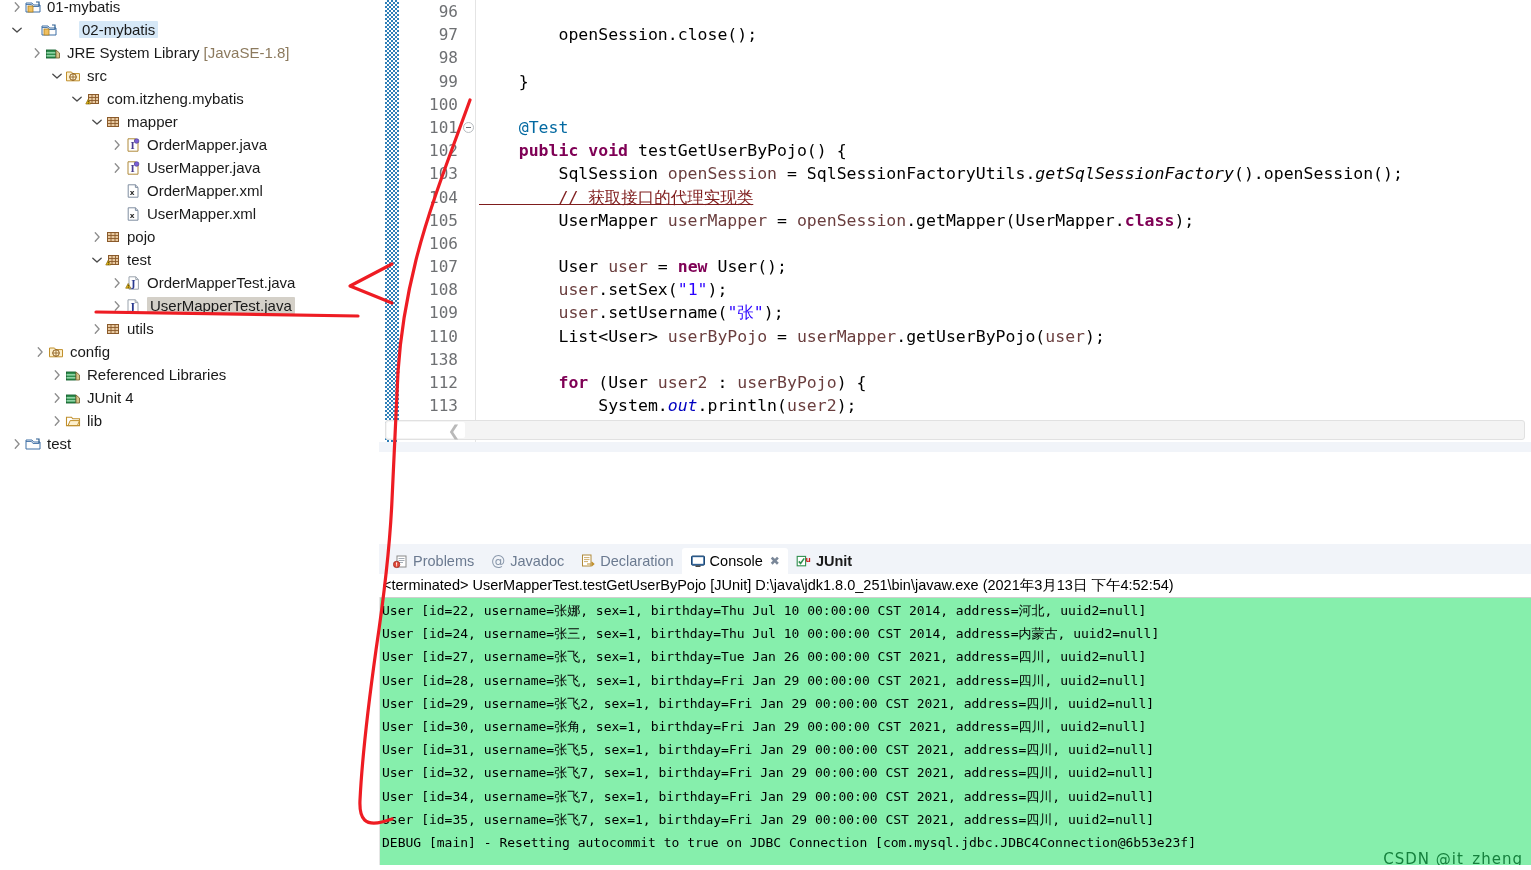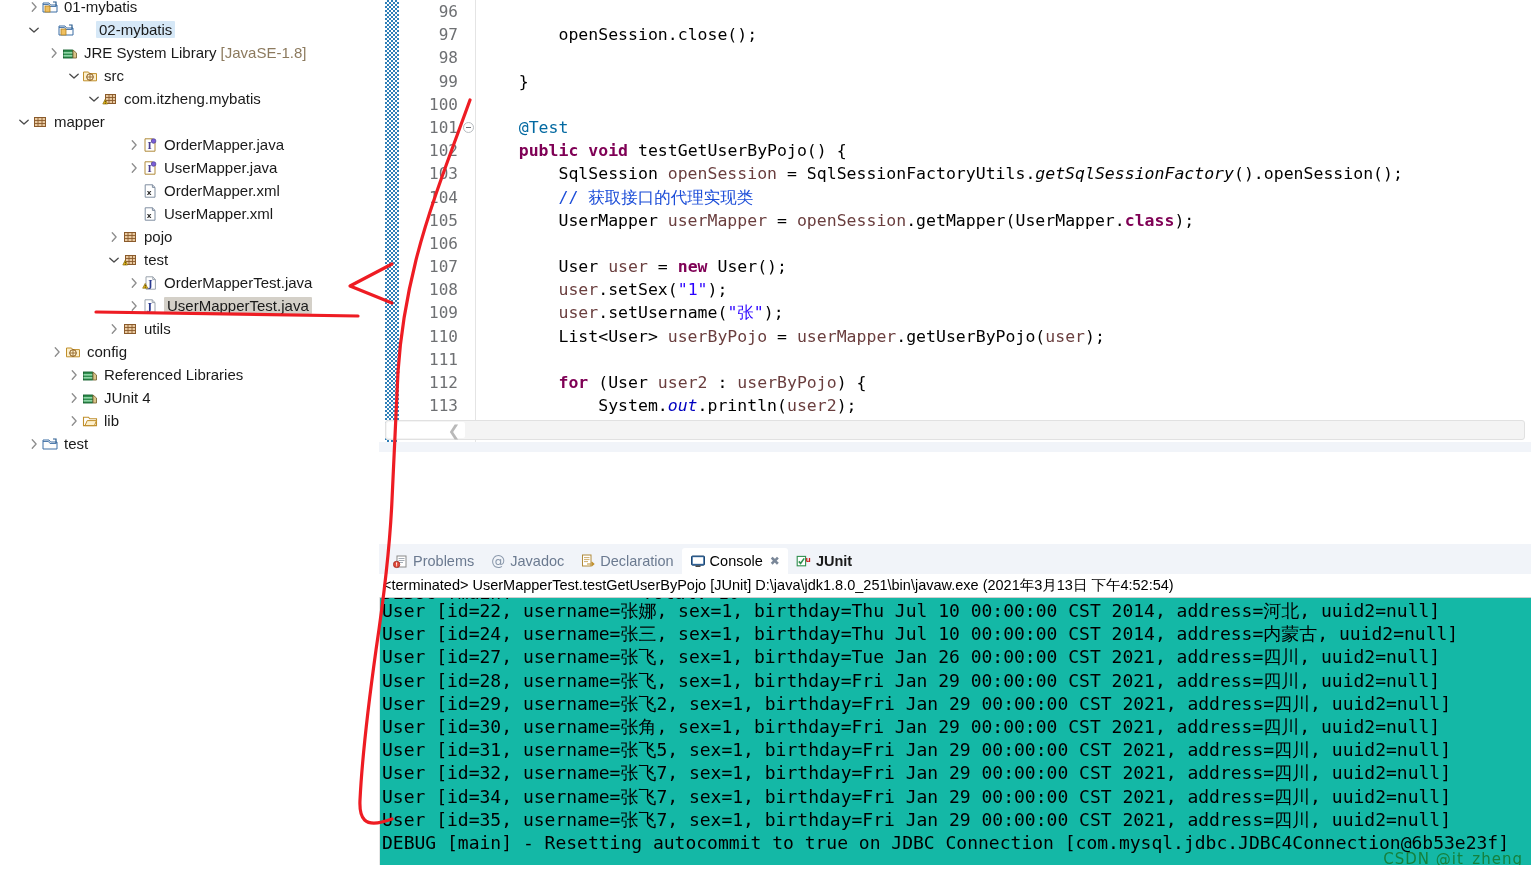--- a/index.html
+++ b/index.html
@@ -12,21 +12,21 @@
   }
   #app {
     position: relative;
     width: 1531px; height: 870px;
     background: #ffffff;
   }
 
   
   #explorer {
     position: absolute;
-    left: 17px; top: 0;
+    left: 0; top: 0;
     width: 379px; height: 870px;
     background: #ffffff;
     overflow: hidden;
   }
   .tree-row {
     position: relative;
     height: 23px;
     display: flex;
     align-items: center;
     white-space: nowrap;
@@ -135,21 +135,21 @@
     white-space: pre;
   }
   .cline {
     height: 23.2px;
     line-height: 23.2px;
     white-space: pre;
     color: #000000;
   }
   .kw   { color: #7f0055; font-weight: bold; }
   .ann  { color: #0369a1; }
-  .cmt  { color: #1d4ed8; }
+  .cmt  { color: #7f1d1d; text-decoration: underline; }
   .str  { color: #2a00ff; }
   .loc  { color: #6a3e3e; }
   .stat { color: #0000c0; font-style: italic; }
   .mth  { color: #000000; font-style: italic; }
   .pln  { color: #000000; }
 
   #editor-hscroll {
     position: absolute;
     left: 6px; bottom: 12px;
     width: 1140px; height: 20px;
@@ -231,24 +231,24 @@
     overflow: hidden;
   }
   #console-sep {
     height: 1px;
     background: #cfcfcf;
     margin-left: 1px;
   }
   #console-out {
     position: relative;
     height: 271px;
-    background: #14b8a6;
+    background: #86efac;
     overflow: hidden;
     font-family: "DejaVu Sans Mono", "Liberation Mono", monospace;
-    font-size: 18px;
+    font-size: 13px;
     color: #000000;
     padding-left: 3px;
   }
   .oline {
     height: 23.2px;
     line-height: 23.2px;
     white-space: pre;
   }
   .oline.clipped {
     height: 12px;
@@ -367,21 +367,21 @@
           <svg width="16" height="16" viewBox="0 0 16 16" xmlns="http://www.w3.org/2000/svg">
             <rect x="3.5" y="3.5" width="10" height="9" fill="#e8c9a0" stroke="#8a5a2b" stroke-width="1"></rect>
             <path d="M3.5 6.5 H13.5 M3.5 9.5 H13.5 M7 3.5 V12.5 M10.5 3.5 V12.5" stroke="#8a5a2b" stroke-width="0.9"></path>
             <path d="M3.2 8.2 L5.6 13 L0.8 13 Z" fill="#f5c518" stroke="#8a6a10" stroke-width="0.7"></path>
             <rect x="2.8" y="9.8" width="0.9" height="1.7" fill="#3a2e00"></rect>
             <rect x="2.8" y="12" width="0.9" height="0.8" fill="#3a2e00"></rect>
           </svg>
         </span>
         <span class="tlabel ">com.itzheng.mybatis</span>
       </div>
-      <div class="tree-row" style="">
+      <div class="tree-row" style="padding-left:90px;">
         <span class="tw">
           <svg width="14" height="14" viewBox="0 0 16 16" xmlns="http://www.w3.org/2000/svg">
             <path d="M3.2 6 L8 10.4 L12.8 6" fill="none" stroke="#4a4a4a" stroke-width="1.5" stroke-linecap="round" stroke-linejoin="round"></path>
           </svg>
         </span>
         <span class="ticon">
           <svg width="16" height="16" viewBox="0 0 16 16" xmlns="http://www.w3.org/2000/svg">
             <rect x="2.5" y="3.5" width="11" height="9" fill="#e8c9a0" stroke="#8a5a2b" stroke-width="1"></rect>
             <path d="M2.5 6.5 H13.5 M2.5 9.5 H13.5 M6 3.5 V12.5 M10 3.5 V12.5" stroke="#8a5a2b" stroke-width="0.9"></path>
           </svg>
@@ -610,21 +610,21 @@
         <div class="lnum">101<span class="fold"></span></div>
         <div class="lnum">102</div>
         <div class="lnum">103</div>
         <div class="lnum">104</div>
         <div class="lnum">105</div>
         <div class="lnum">106</div>
         <div class="lnum">107</div>
         <div class="lnum">108</div>
         <div class="lnum">109</div>
         <div class="lnum">110</div>
-        <div class="lnum">111</div>
+        <div class="lnum">138</div>
         <div class="lnum">112</div>
         <div class="lnum">113</div>
         <div class="lnum">114</div>
         <div class="lnum">115</div>
         <div class="lnum">116</div>
         <div class="lnum">117</div>
         <div class="lnum">118</div>
       </div>
     <div id="gutter-sep"></div>
     <div id="code"><div class="cline">&nbsp;</div><div class="cline"><span class="pln">        </span><span class="pln">openSession</span><span class="pln">.close();</span></div><div class="cline">&nbsp;</div><div class="cline"><span class="pln">    }</span></div><div class="cline">&nbsp;</div><div class="cline"><span class="pln">    </span><span class="ann">@Test</span></div><div class="cline"><span class="pln">    </span><span class="kw">public</span><span class="pln"> </span><span class="kw">void</span><span class="pln"> testGetUserByPojo() {</span></div><div class="cline"><span class="pln">        SqlSession </span><span class="loc">openSession</span><span class="pln"> = SqlSessionFactoryUtils.</span><span class="mth">getSqlSessionFactory</span><span class="pln">().openSession();</span></div><div class="cline"><span class="cmt">        // 获取接口的代理实现类</span></div><div class="cline"><span class="pln">        UserMapper </span><span class="loc">userMapper</span><span class="pln"> = </span><span class="loc">openSession</span><span class="pln">.getMapper(UserMapper.</span><span class="kw">class</span><span class="pln">);</span></div><div class="cline">&nbsp;</div><div class="cline"><span class="pln">        User </span><span class="loc">user</span><span class="pln"> = </span><span class="kw">new</span><span class="pln"> User();</span></div><div class="cline"><span class="pln">        </span><span class="loc">user</span><span class="pln">.setSex(</span><span class="str">"1"</span><span class="pln">);</span></div><div class="cline"><span class="pln">        </span><span class="loc">user</span><span class="pln">.setUsername(</span><span class="str">"张"</span><span class="pln">);</span></div><div class="cline"><span class="pln">        List&lt;User&gt; </span><span class="loc">userByPojo</span><span class="pln"> = </span><span class="loc">userMapper</span><span class="pln">.getUserByPojo(</span><span class="loc">user</span><span class="pln">);</span></div><div class="cline">&nbsp;</div><div class="cline"><span class="pln">        </span><span class="kw">for</span><span class="pln"> (User </span><span class="loc">user2</span><span class="pln"> : </span><span class="loc">userByPojo</span><span class="pln">) {</span></div><div class="cline"><span class="pln">            System.</span><span class="stat">out</span><span class="pln">.println(</span><span class="loc">user2</span><span class="pln">);</span></div><div class="cline"><span class="pln">        }</span></div><div class="cline">&nbsp;</div><div class="cline"><span class="pln">        </span><span class="loc">openSession</span><span class="pln">.close();</span></div><div class="cline">&nbsp;</div><div class="cline"><span class="pln">    }</span></div></div>

